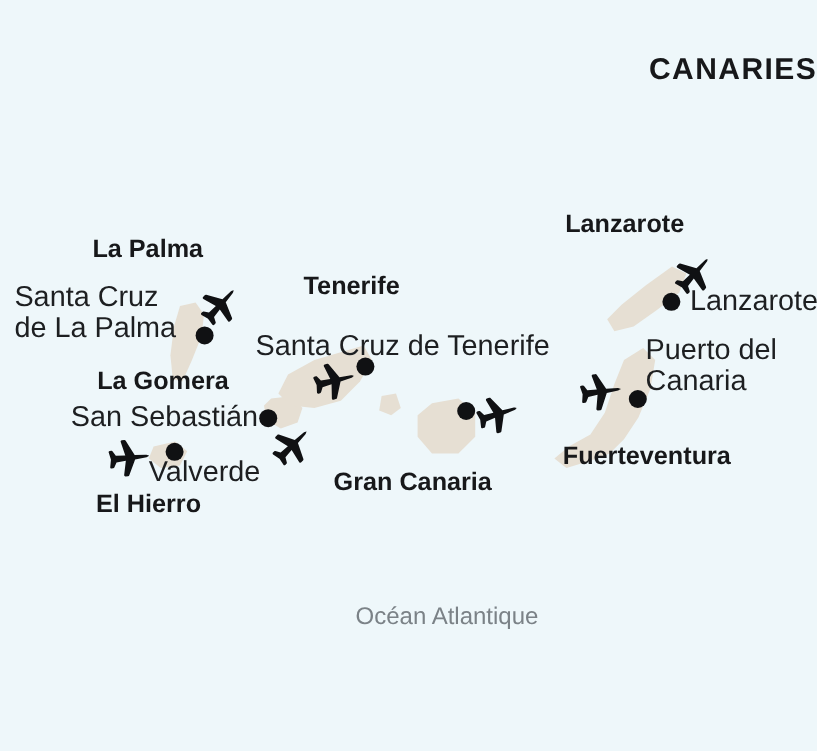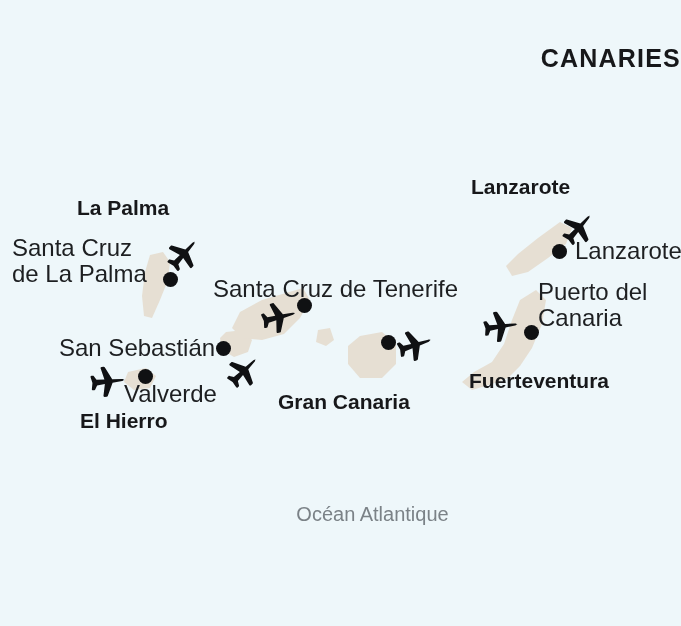--- a/index.html
+++ b/index.html
@@ -120,21 +120,23 @@
     <g>
       <path fill="#e6dfd3" d="M318 330 L330 328 L334 340 L326 346 L316 342 Z"></path>
     </g>
   </svg>
 
   <div class="layer">
 
     <div class="map-title">CANARIES</div>
 
     <div class="island-label" style="left:77px; top:197px;">La Palma</div>
+    <div class="island-label" style="left:81px; top:307px;">La Gomera</div>
     <div class="island-label" style="left:80px; top:410px;">El Hierro</div>
+    <div class="island-label" style="left:253px; top:228px;">Tenerife</div>
     <div class="island-label" style="left:278px; top:391px;">Gran Canaria</div>
     <div class="island-label" style="left:471px; top:176px;">Lanzarote</div>
     <div class="island-label" style="left:469px; top:370px;">Fuerteventura</div>
 
     <div class="city-label" style="left:12px; top:235px;">
       <div>Santa Cruz</div>
       <div>de La Palma</div>
     </div>
     <div class="city-label" style="left:39px; top:335px;margin-left:20px;">
       <div>San Sebastián</div>

